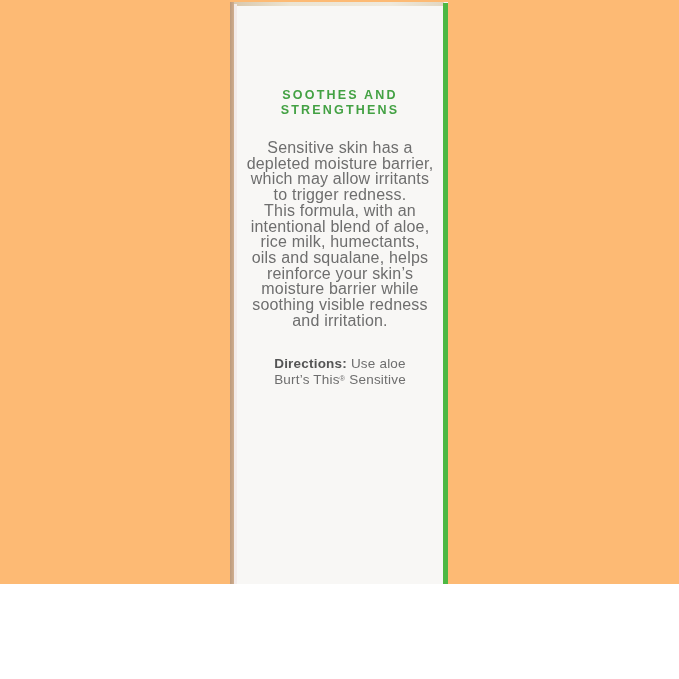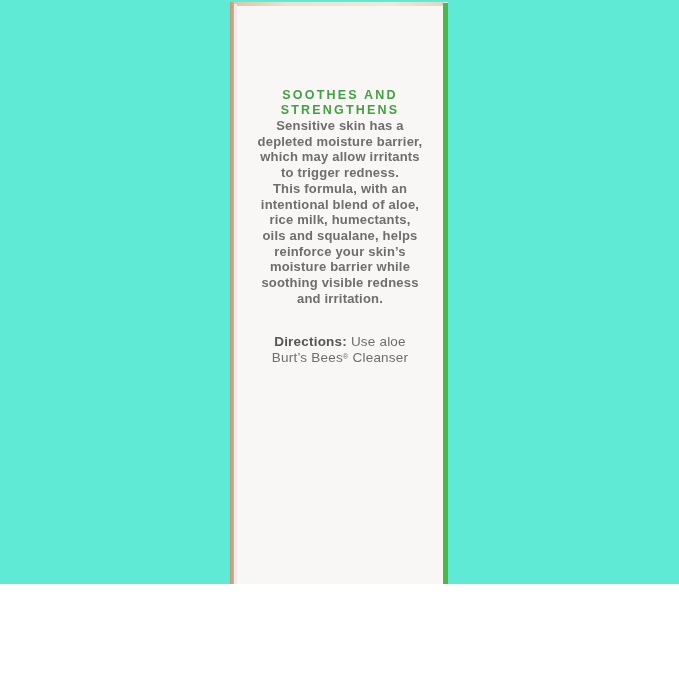--- a/index.html
+++ b/index.html
@@ -5,21 +5,21 @@
   html, body {
     margin: 0;
     padding: 0;
     background: #ffffff;
     font-family: "Liberation Sans", "DejaVu Sans", sans-serif;
   }
   .canvas {
     position: relative;
     width: 679px;
     height: 584px;
-    background: #5eead4;
+    background: #fdba74;
     overflow: hidden;
   }
   
   .box {
     position: absolute;
     left: 230px;
     top: 2px;
     width: 218px;
     height: 673px;
     background: #f8f7f5;
@@ -65,24 +65,24 @@
   }
   .lines { white-space: pre-line; }
   .heading {
     color: #43a143;
     font-size: 12.5px;
     font-weight: 700;
     letter-spacing: 2.2px;
     line-height: 15px;
   }
   .body-copy {
-    margin-top: 0;
+    margin-top: 22px;
     color: #6e6e6e;
-    font-size: 13px;
-    font-weight: 700;
+    font-size: 16px;
+    font-weight: 400;
     letter-spacing: 0.2px;
     line-height: 15.7px;
   }
   .directions {
     margin-top: 28px;
     color: #6e6e6e;
     font-size: 13.5px;
     letter-spacing: 0.2px;
     line-height: 15.7px;
   }
@@ -121,17 +121,17 @@
 intentional blend of aloe,
 rice milk, humectants,
 oils and squalane, helps
 reinforce your skin’s
 moisture barrier while
 soothing visible redness
 and irritation.</div>
 
       <div class="directions">
         <div><span class="dir-label">Directions:</span><span> Use aloe</span></div>
-        <div><span>Burt’s Bees</span><span class="reg-mark">®</span><span> Cleanser</span></div>
+        <div><span>Burt’s This</span><span class="reg-mark">®</span><span> Sensitive</span></div>
       </div>
     </div>
   </div>
 </div>
 
 </body></html>

